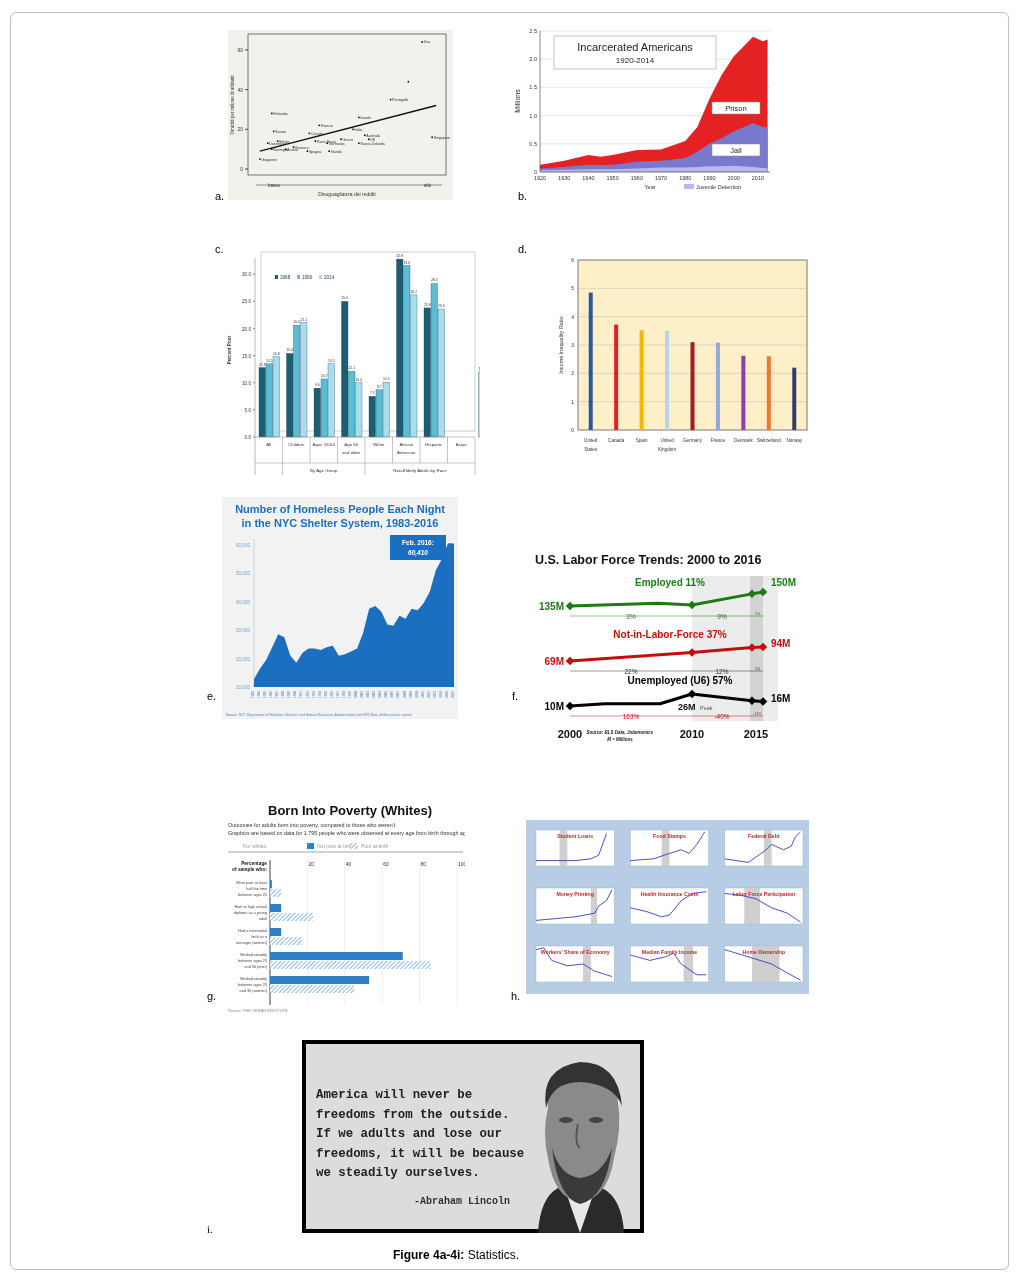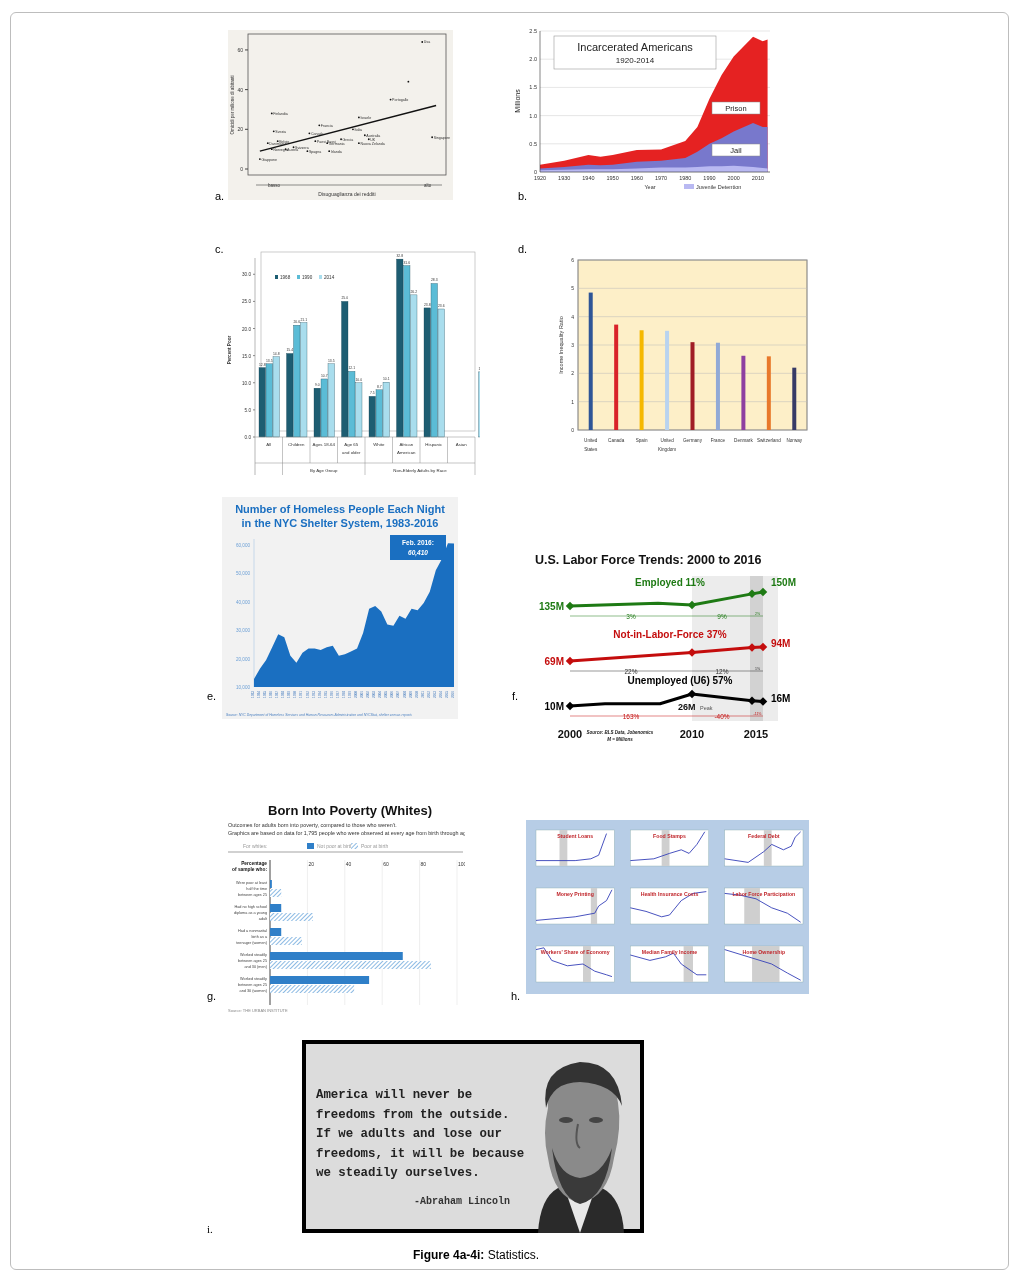--- a/index.html
+++ b/index.html
@@ -1,21 +1,21 @@
 <!DOCTYPE html>
 <html><head>
 <meta charset="utf-8">
 <style>
   html,body{margin:0;padding:0;background:#fff;}
   body{width:1017px;height:1279px;position:relative;overflow:hidden;font-family:"Liberation Sans",sans-serif;color:#000;}
   .frame{position:absolute;left:10px;top:12px;width:999px;height:1258px;border:1px solid #bdbdbd;border-radius:6px;box-sizing:border-box;}
   .panel{position:absolute;}
   .lbl{position:absolute;font-size:11px;font-family:"Liberation Sans",sans-serif;}
   svg text{font-family:"Liberation Sans",sans-serif;}
-  .caption{position:absolute;left:0;width:912px;top:1248px;text-align:center;font-size:12px;padding-left:20px;}
+  .caption{position:absolute;left:0;width:912px;top:1248px;text-align:center;font-size:12px;}
   .caption b{font-weight:normal;}
   .quote{position:absolute;left:302px;top:1040px;width:342px;height:193px;background:#dcdcdc;border:4px solid #000000;box-sizing:border-box;}
   .quote-text{position:absolute;left:10px;top:42px;width:215px;font-family:"Liberation Mono",monospace;font-size:12.4px;font-weight:bold;line-height:19.5px;color:#222;}
   .quote-author{position:absolute;left:108px;top:152px;font-family:"Liberation Mono",monospace;font-size:10px;font-weight:bold;color:#333;}
 </style>
 </head>
 <body>
 
 <div class="frame"></div>
 

